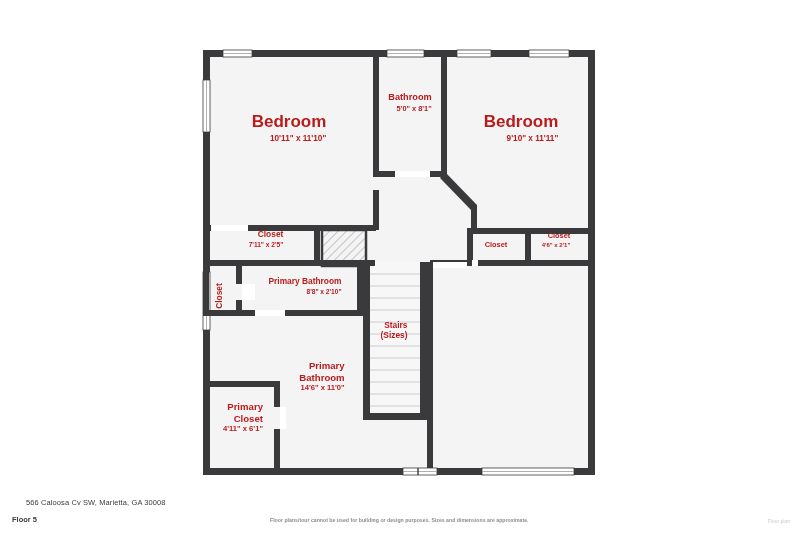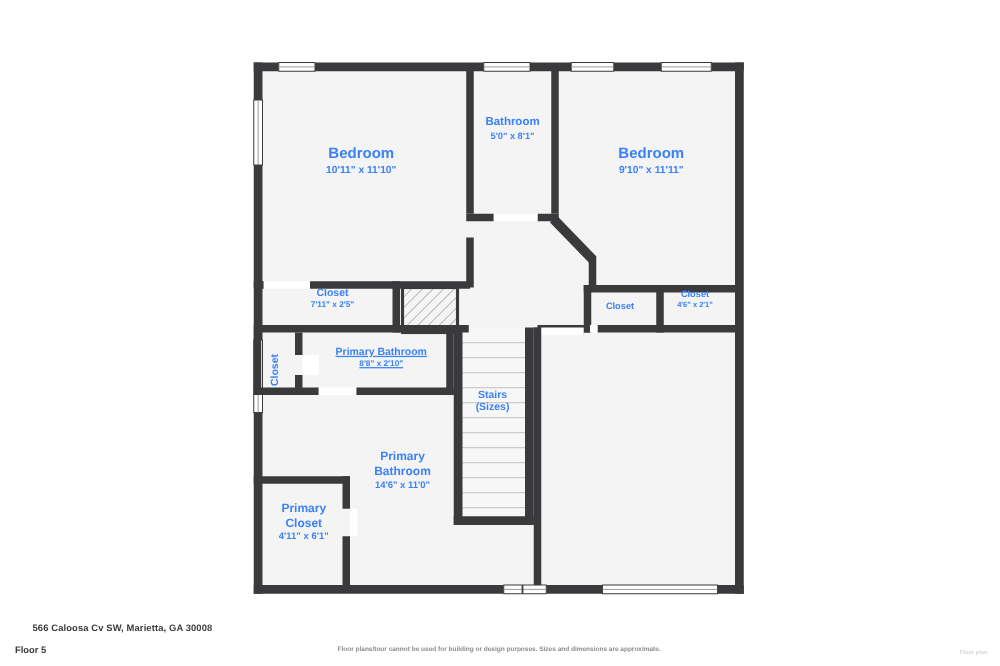--- a/index.html
+++ b/index.html
@@ -18,21 +18,21 @@
   #plan-canvas {
     position: absolute;
     left: 0; top: 0;
     width: 800px; height: 533px;
   }
   
   .footer-address {
     position: absolute;
     left: 12px; top: 498px;
     font-size: 7.5px;
-    font-weight: bold;
+    font-weight: normal;
     color: #3b3b3b;
     letter-spacing: 0.1px;
     white-space: nowrap;
     padding-left: 14px;
   }
   .footer-floor {
     position: absolute;
     left: 12px; top: 515px;
     font-size: 7.5px;
     font-weight: bold;
@@ -51,35 +51,35 @@
     position: absolute;
     right: 10px; top: 519px;
     font-size: 4.6px;
     font-weight: bold;
     color: #d6d6d6;
     white-space: nowrap;
   }
   
   .room-label {
     position: absolute;
-    text-align: center;
-    color: #3b82f6;
+    text-align: right;
+    color: #b91c1c;
     pointer-events: none;
     line-height: 1.18;
     white-space: nowrap;
   }
   .room-label .rl-name {
     display: block;
     font-weight: bold;
   }
   .room-label .rl-dim {
     display: block;
     font-weight: bold;
   }
-  .lbl-lg .rl-name { font-size: 12px; }
+  .lbl-lg .rl-name { font-size: 17px; }
   .lbl-lg .rl-dim  { font-size: 8.2px; margin-top: 2px; }
   .lbl-md .rl-name { font-size: 9.2px; }
   .lbl-md .rl-dim  { font-size: 7.4px; margin-top: 2px; }
   .lbl-sm .rl-name { font-size: 8.4px; }
   .lbl-sm .rl-dim  { font-size: 6.6px; margin-top: 1px; }
   .lbl-xs .rl-name { font-size: 7.4px; }
   .lbl-xs .rl-dim  { font-size: 6.0px; margin-top: 1px; }
   .lbl-multi .rl-name { font-size: 9.6px; line-height: 1.22; }
   .lbl-multi .rl-dim  { font-size: 7.6px; margin-top: 1px; }
   .room-label.vertical {
@@ -277,26 +277,26 @@
 
   <div class="room-label lbl-xs" style="left:556px; top:240px; transform:translate(-50%,-50%);">
     <span class="rl-name">Closet</span>
     <span class="rl-dim">4'6" x 2'1"</span>
   </div>
 
   <div class="room-label vertical" style="left:220px; top:296px; transform:translate(-50%,-50%) rotate(180deg);">
     <span class="rl-name">Closet</span>
   </div>
 
-  <div class="room-label lbl-sm" style="left:305px; top:286px; transform:translate(-50%,-50%);text-decoration:underline;">
+  <div class="room-label lbl-sm" style="left:305px; top:286px; transform:translate(-50%,-50%);">
     <span class="rl-name">Primary Bathroom</span>
     <span class="rl-dim">8'8" x 2'10"</span>
   </div>
 
-  <div class="room-label lbl-sm" style="left:394px; top:321px; transform:translate(-50%,-50%);">
+  <div class="room-label lbl-sm" style="left:394px; top:331px; transform:translate(-50%,-50%);">
     <span class="rl-name">Stairs</span>
     <span class="rl-name">(Sizes)</span>
   </div>
 
 
   <div class="room-label lbl-multi" style="left:322px; top:377px; transform:translate(-50%,-50%);">
     <span class="rl-name">Primary</span>
     <span class="rl-name">Bathroom</span>
     <span class="rl-dim">14'6" x 11'0"</span>
   </div>

